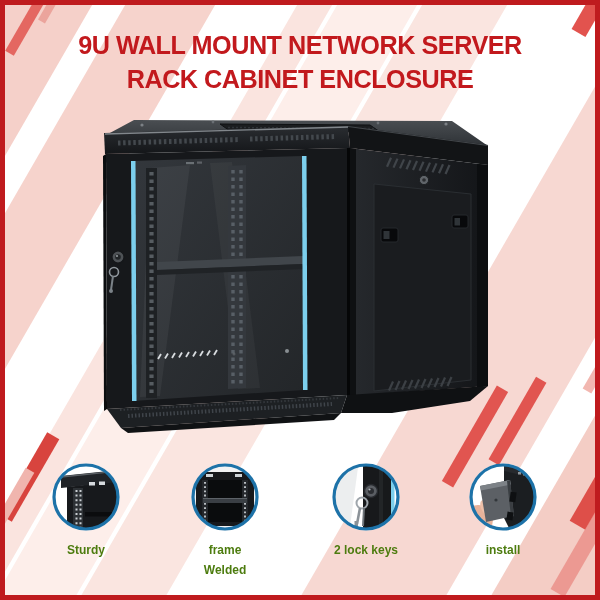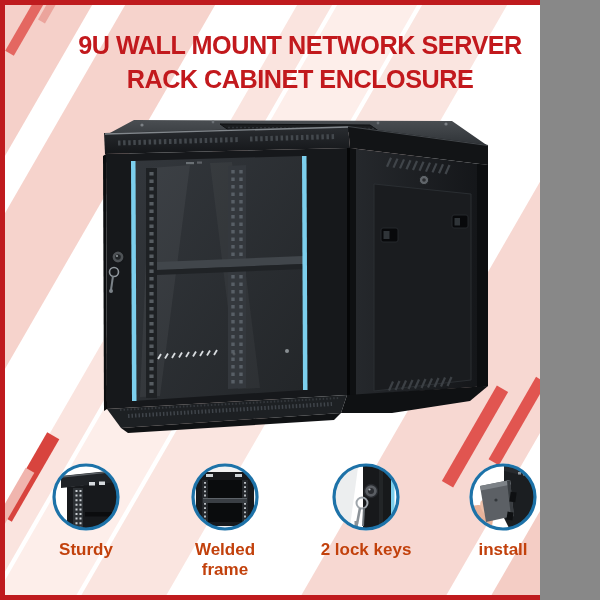--- a/index.html
+++ b/index.html
@@ -1,17 +1,17 @@
 <!DOCTYPE html>
 <html><head>
 <meta charset="utf-8">
 <style>
   html,body{margin:0;padding:0;background:#888;}
   .stage{
-    position:relative;width:540px;height:600px;overflow:hidden;background:#ffffff;
+    position:relative;width:600px;height:600px;overflow:hidden;background:#ffffff;
     font-family:"Liberation Sans",sans-serif;
   }
   
   .stripe{position:absolute;top:0;height:600px;transform:skewX(-30deg);transform-origin:0 0;}
   .accent{position:absolute;}
   .frame{
     position:absolute;left:0;top:0;width:600px;height:600px;box-sizing:border-box;
     border:5px solid #bf1b1e;pointer-events:none;z-index:60;
   }
   
@@ -19,21 +19,21 @@
     position:absolute;left:0;top:28px;width:600px;text-align:center;z-index:20;
     color:#c2191d;font-weight:bold;font-size:26px;line-height:34px;letter-spacing:-0.5px;
     transform:scaleX(0.97);
   }
   
   .product-svg{position:absolute;left:0;top:0;z-index:10;pointer-events:none;}
   
   .feature{position:absolute;top:460px;width:144px;text-align:center;z-index:20;}
   .feature .ring{display:block;margin:0 auto;}
   .feature .lbl{
-    margin-top:6px;color:#c2410c;font-weight:bold;font-size:17px;line-height:20px;
+    margin-top:6px;color:#4d7c0f;font-weight:bold;font-size:12px;line-height:20px;
   }
   .f1{left:14px;} .f2{left:153px;} .f3{left:294px;} .f4{left:431px;}
 </style>
 </head>
 <body>
 
 <div class="stage">
 
   <div class="stripe" style="left:-20px;width:115px;background:#f5d0c9;"></div>
   <div class="stripe" style="left:128px;width:90px;background:#f6d3cc;"></div>
@@ -226,22 +226,22 @@
         <rect x="54" y="20" width="6" height="42" fill="#24272b"></rect>
         <line x1="57" y1="22" x2="57" y2="62" stroke="#c9ced2" stroke-width="1.8" stroke-dasharray="1.8 2.4"></line>
         <rect x="15" y="38" width="44" height="5" fill="#3a3f44"></rect>
         <line x1="15" y1="38.5" x2="59" y2="38.5" stroke="#5d6368" stroke-width="1.2"></line>
         <rect x="18" y="14" width="7" height="3" fill="#cfd4d8"></rect>
         <rect x="47" y="14" width="7" height="3" fill="#cfd4d8"></rect>
       </g>
       <circle cx="37" cy="37" r="32" fill="none" stroke="#1d72a8" stroke-width="3.2"></circle>
     </svg>
     <div class="lbl">
+      <div>frame</div>
       <div>Welded</div>
-      <div>frame</div>
     </div>
   </div>
 
   <div class="feature f3">
     <svg class="ring" width="74" height="74" viewBox="0 0 74 74">
       <defs>
           <clipPath id="c3">
             <circle cx="37" cy="37" r="32"></circle>
           </clipPath>
         </defs>

